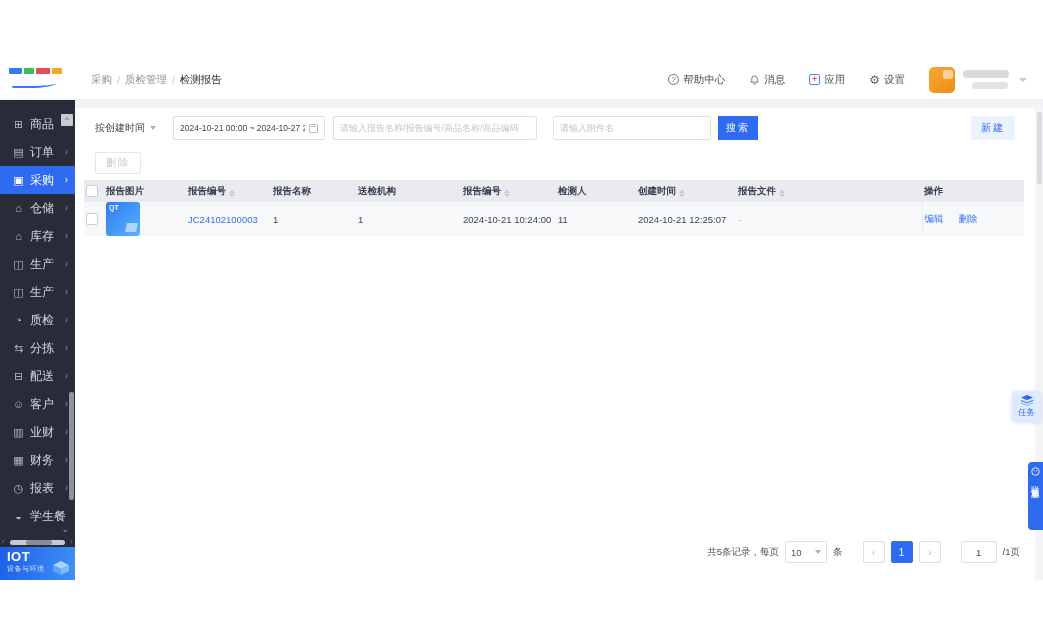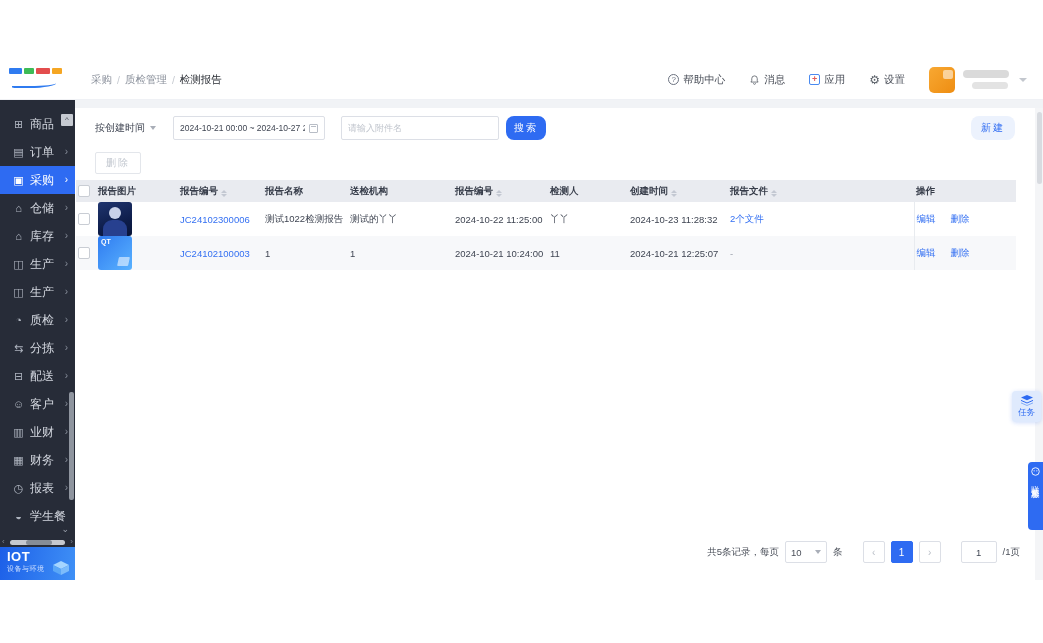--- a/index.html
+++ b/index.html
@@ -66,27 +66,27 @@
   .f-box{height:24px;border:1px solid #dcdfe6;border-radius:2px;display:flex;align-items:center;padding:0 6px;background:#fff}
   .f-date{width:152px;flex:none;gap:4px}
   .f-date input{border:0;outline:0;flex:1;font-size:8.5px;color:#3f4552;font-family:inherit;min-width:0;background:transparent}
   .i-cal{width:9px;height:9px;border:1px solid #b8bdc6;border-radius:1px;position:relative;flex:none}
   .i-cal::before{content:"";position:absolute;left:1px;top:1.5px;right:1px;border-top:1px solid #b8bdc6}
   .f-input{flex:none;padding:0}
   .f-input input{border:0;outline:0;width:100%;height:100%;padding:0 6px;font-size:9px;color:#3f4552;font-family:inherit;background:transparent}
   .f-input input::placeholder{color:#c0c5cd}
   .w-key{width:204px;margin-left:8px}
   .w-att{width:158px;margin-left:16px}
-  .btn{display:inline-flex;align-items:center;justify-content:center;border:0;border-radius:8px;cursor:pointer;font-family:inherit}
+  .btn{display:inline-flex;align-items:center;justify-content:center;border:0;border-radius:0;cursor:pointer;font-family:inherit}
   .btn-search{margin-left:7px;width:40px;height:24px;background:#2e6bf2;color:#fff;font-size:10px;letter-spacing:2px;flex:none}
   .btn-new{margin-left:auto;width:44px;height:24px;background:#ecf2fd;color:#2e6bf2;font-size:10px;letter-spacing:2px;flex:none}
   .btn-delete{position:absolute;left:20px;top:44px;width:46px;height:22px;background:#fff;border:1px solid #e3e6eb;border-radius:2px;color:#c3c8d0;font-size:10px;letter-spacing:2px;cursor:not-allowed}
 
   
-  .table-wrap{position:absolute;left:1px;top:72px;width:940px}
+  .table-wrap{position:absolute;left:9px;top:72px;width:940px}
   table{width:100%;border-collapse:collapse;table-layout:fixed}
   thead th{background:#e9ebf0;height:22px;font-size:9.5px;font-weight:bold;color:#363c49;text-align:left;padding:0 2px;white-space:nowrap;overflow:hidden}
   tbody td{height:34px;font-size:9.5px;color:#3f4552;padding:0 2px;white-space:nowrap;overflow:hidden}
   tbody tr.zebra{background:#f7f8fa}
   tbody td:last-child{border-left:1px solid #e8ebef}
   .cb{display:inline-block;width:12px;height:12px;border:1px solid #c9cdd4;border-radius:2px;background:#fff;vertical-align:middle;cursor:pointer}
   .sort{display:inline-flex;flex-direction:column;gap:1px;margin-left:3px;vertical-align:1px}
   .sort i{display:block;width:0;height:0;border-left:3px solid transparent;border-right:3px solid transparent}
   .sort .up{border-bottom:3.5px solid #c3c8d2}
   .sort .dn{border-top:3.5px solid #c3c8d2}
@@ -278,20 +278,23 @@
   <main class="card">
 
     <div class="filterbar">
       <span class="f-select">
         <span>按创建时间</span>
         <span class="caret-dn"></span>
       </span>
       <span class="f-box f-date">
         <input value="2024-10-21 00:00 ~ 2024-10-27 24:00" style="">
         <span class="i-cal"></span>
+      </span>
+      <span class="f-box f-input w-key">
+        <input placeholder="请输入报告名称/报告编号/商品名称/商品编码" style="">
       </span>
       <span class="f-box f-input w-att">
         <input placeholder="请输入附件名" style="">
       </span>
       <button class="btn btn-search">搜索</button>
       <button class="btn btn-new">新建</button>
     </div>
 
     <button class="btn-delete">删除</button>
 
@@ -329,34 +332,20 @@
                   <i class="dn"></i>
                 </span></th>
               <th><span>报告文件</span><span class="sort">
                   <i class="up"></i>
                   <i class="dn"></i>
                 </span></th>
               <th><span>操作</span></th>
             </tr>
           </thead>
         <tbody id="tbody">
-            <tr>
-              <td><span class="cb"></span></td>
-              <td>
-                <div class="thumb person-photo"></div>
-              </td>
-              <td><a class="lnk">JC24102300006</a></td>
-              <td>测试1022检测报告</td>
-              <td>测试的丫丫</td>
-              <td>2024-10-22 11:25:00</td>
-              <td>丫丫</td>
-              <td>2024-10-23 11:28:32</td>
-              <td><a class="lnk">2个文件</a></td>
-              <td class="ops"><a class="lnk">编辑</a><a class="lnk">删除</a></td>
-            </tr>
             <tr class="zebra">
               <td><span class="cb"></span></td>
               <td>
                 <div class="thumb blue-logo"></div>
               </td>
               <td><a class="lnk">JC24102100003</a></td>
               <td>1</td>
               <td>1</td>
               <td>2024-10-21 10:24:00</td>
               <td>11</td>

